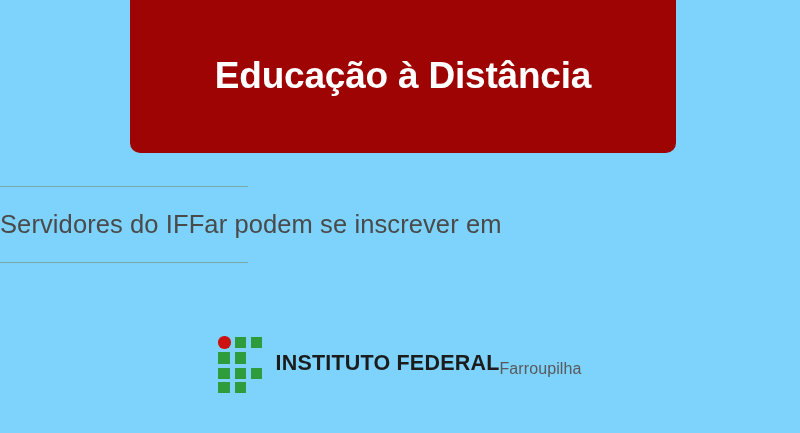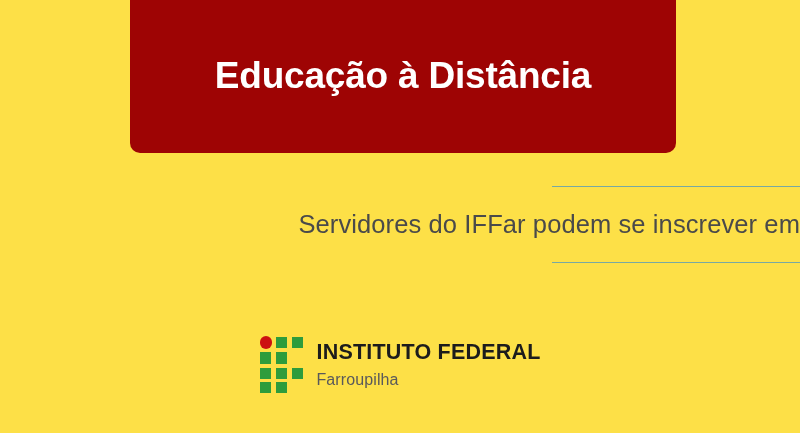--- a/index.html
+++ b/index.html
@@ -13,21 +13,21 @@
     background: #ebebeb;
     font-family: "Liberation Sans", sans-serif;
     overflow: hidden;
     position: relative;
     -webkit-font-smoothing: antialiased;
   }
 
   .poster {
     position: absolute;
     inset: 0;
-    background: #fde047;
+    background: #7dd3fc;
   }
 
   
   .banner {
     position: absolute;
     left: 130px;
     top: -24px;
     width: 546px;
     height: 177px;
     background: #9e0404;
@@ -49,21 +49,21 @@
   }
 
   
   .subtitle-block {
     position: absolute;
     left: 0;
     right: 0;
     top: 186px;
     display: flex;
     flex-direction: column;
-    align-items: flex-end;
+    align-items: flex-start;
   }
   .rule {
     width: 248px;
     height: 0;
     border-top: 1.4px solid #78a9a2;
   }
   .rule-top { margin-bottom: 16px; }
   .rule-bottom { margin-top: 15px; }
 
   .subtitle {
@@ -105,21 +105,21 @@
   }
   .cell.dot {
     background: #cc1111;
     border-radius: 50%;
     width: 12.5px;
     height: 12.5px;
   }
 
   .logo-text {
     display: flex;
-    flex-direction: column;
+    flex-direction: row;
     justify-content: center;
     padding-top: 2px;
   }
   .logo-main {
     font-size: 21.5px;
     font-weight: bold;
     color: #1c1c1c;
     letter-spacing: 0.2px;
     line-height: 1;
     white-space: nowrap;

